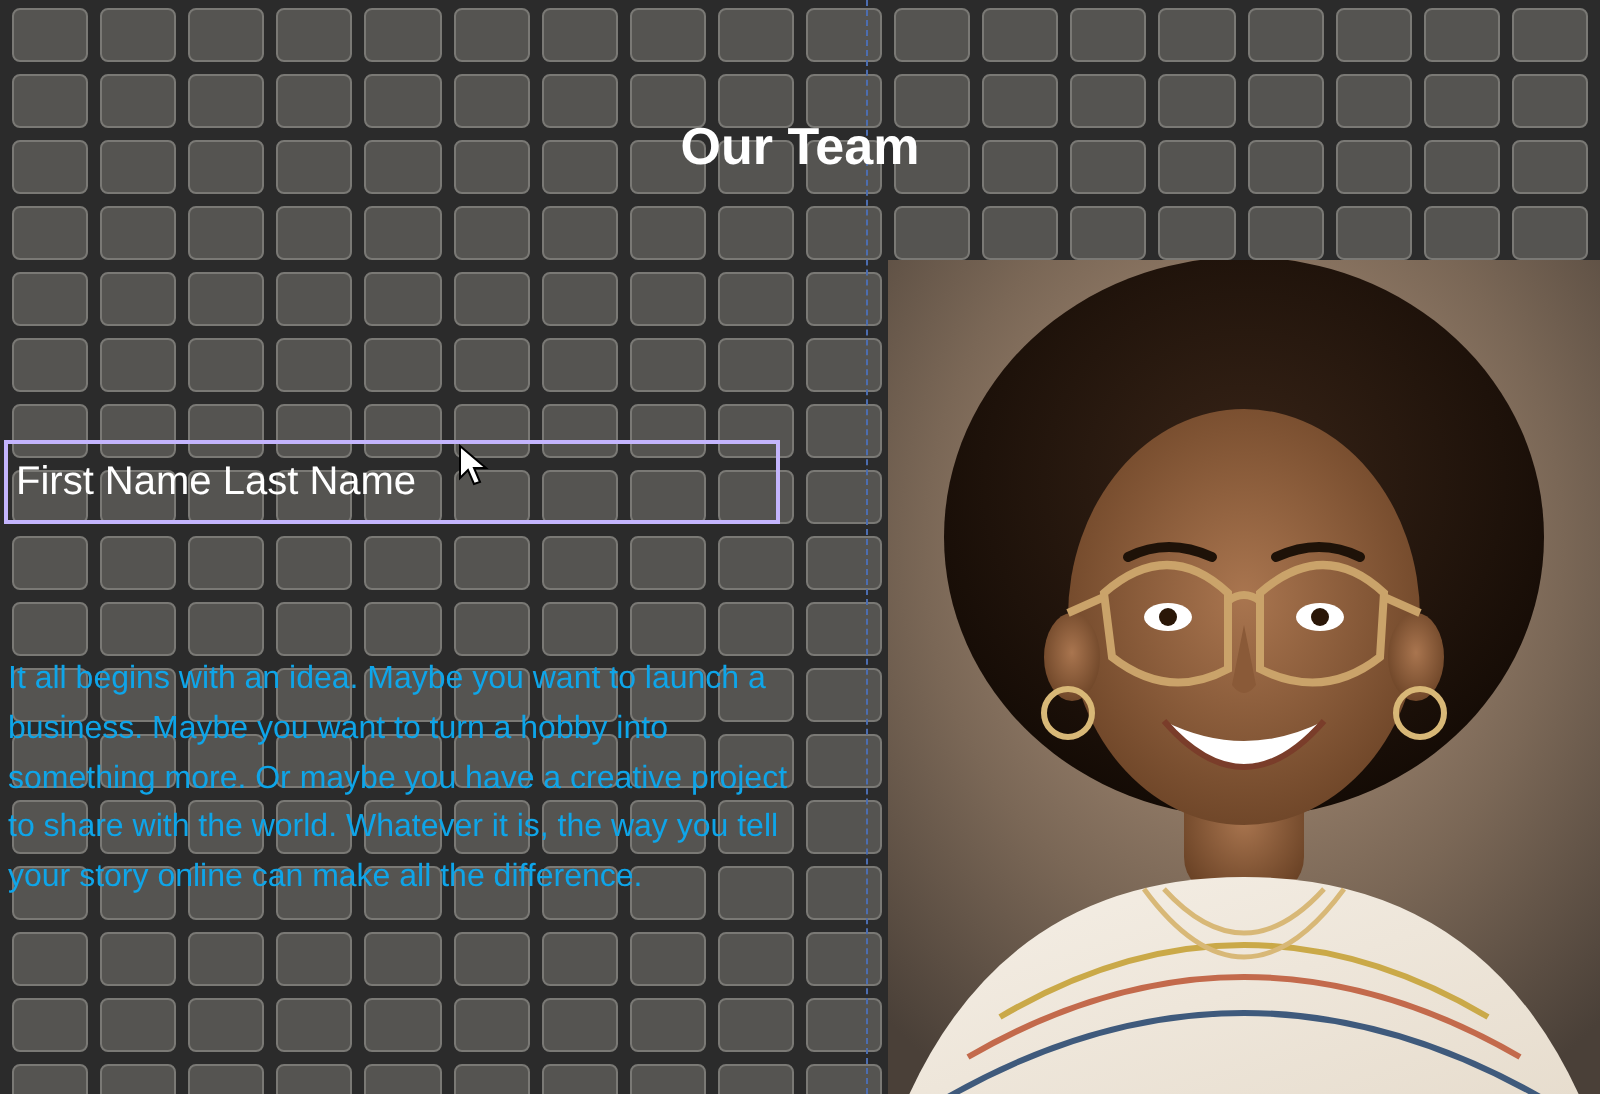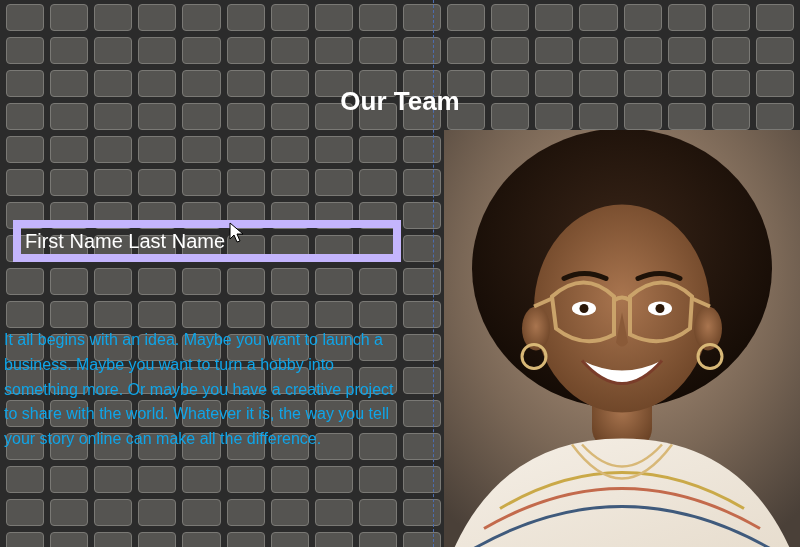--- a/index.html
+++ b/index.html
@@ -42,39 +42,37 @@
     .heading {
       position: absolute;
       top: 58px;
       left: 0;
       right: 0;
       text-align: center;
       color: #fff;
       font-size: 26px;
       font-weight: 600;
       z-index: 3;
-      margin-top: 28px;
     }
     
     .name-block {
       position: absolute;
       left: 2px;
       top: 220px;
       width: 388px;
       height: 42px;
-      border: 8px solid #c4b5fd;
+      border: 2px solid #c4b5fd;
       color: #fff;
       font-size: 20px;
       font-weight: 500;
       display: flex;
       align-items: center;
       padding-left: 4px;
       z-index: 4;
       background: transparent;
-      margin-left: 11px;
     }
     
     .body-text {
       position: absolute;
       left: 4px;
       top: 328px;
       width: 392px;
       color: #0ea5e9;
       font-size: 16px;
       line-height: 1.55;

